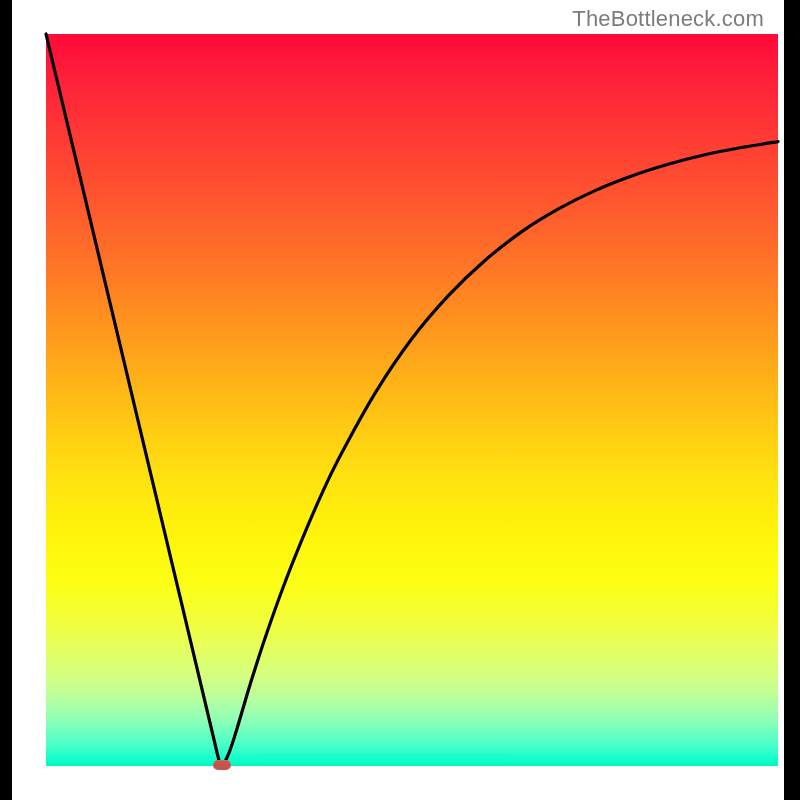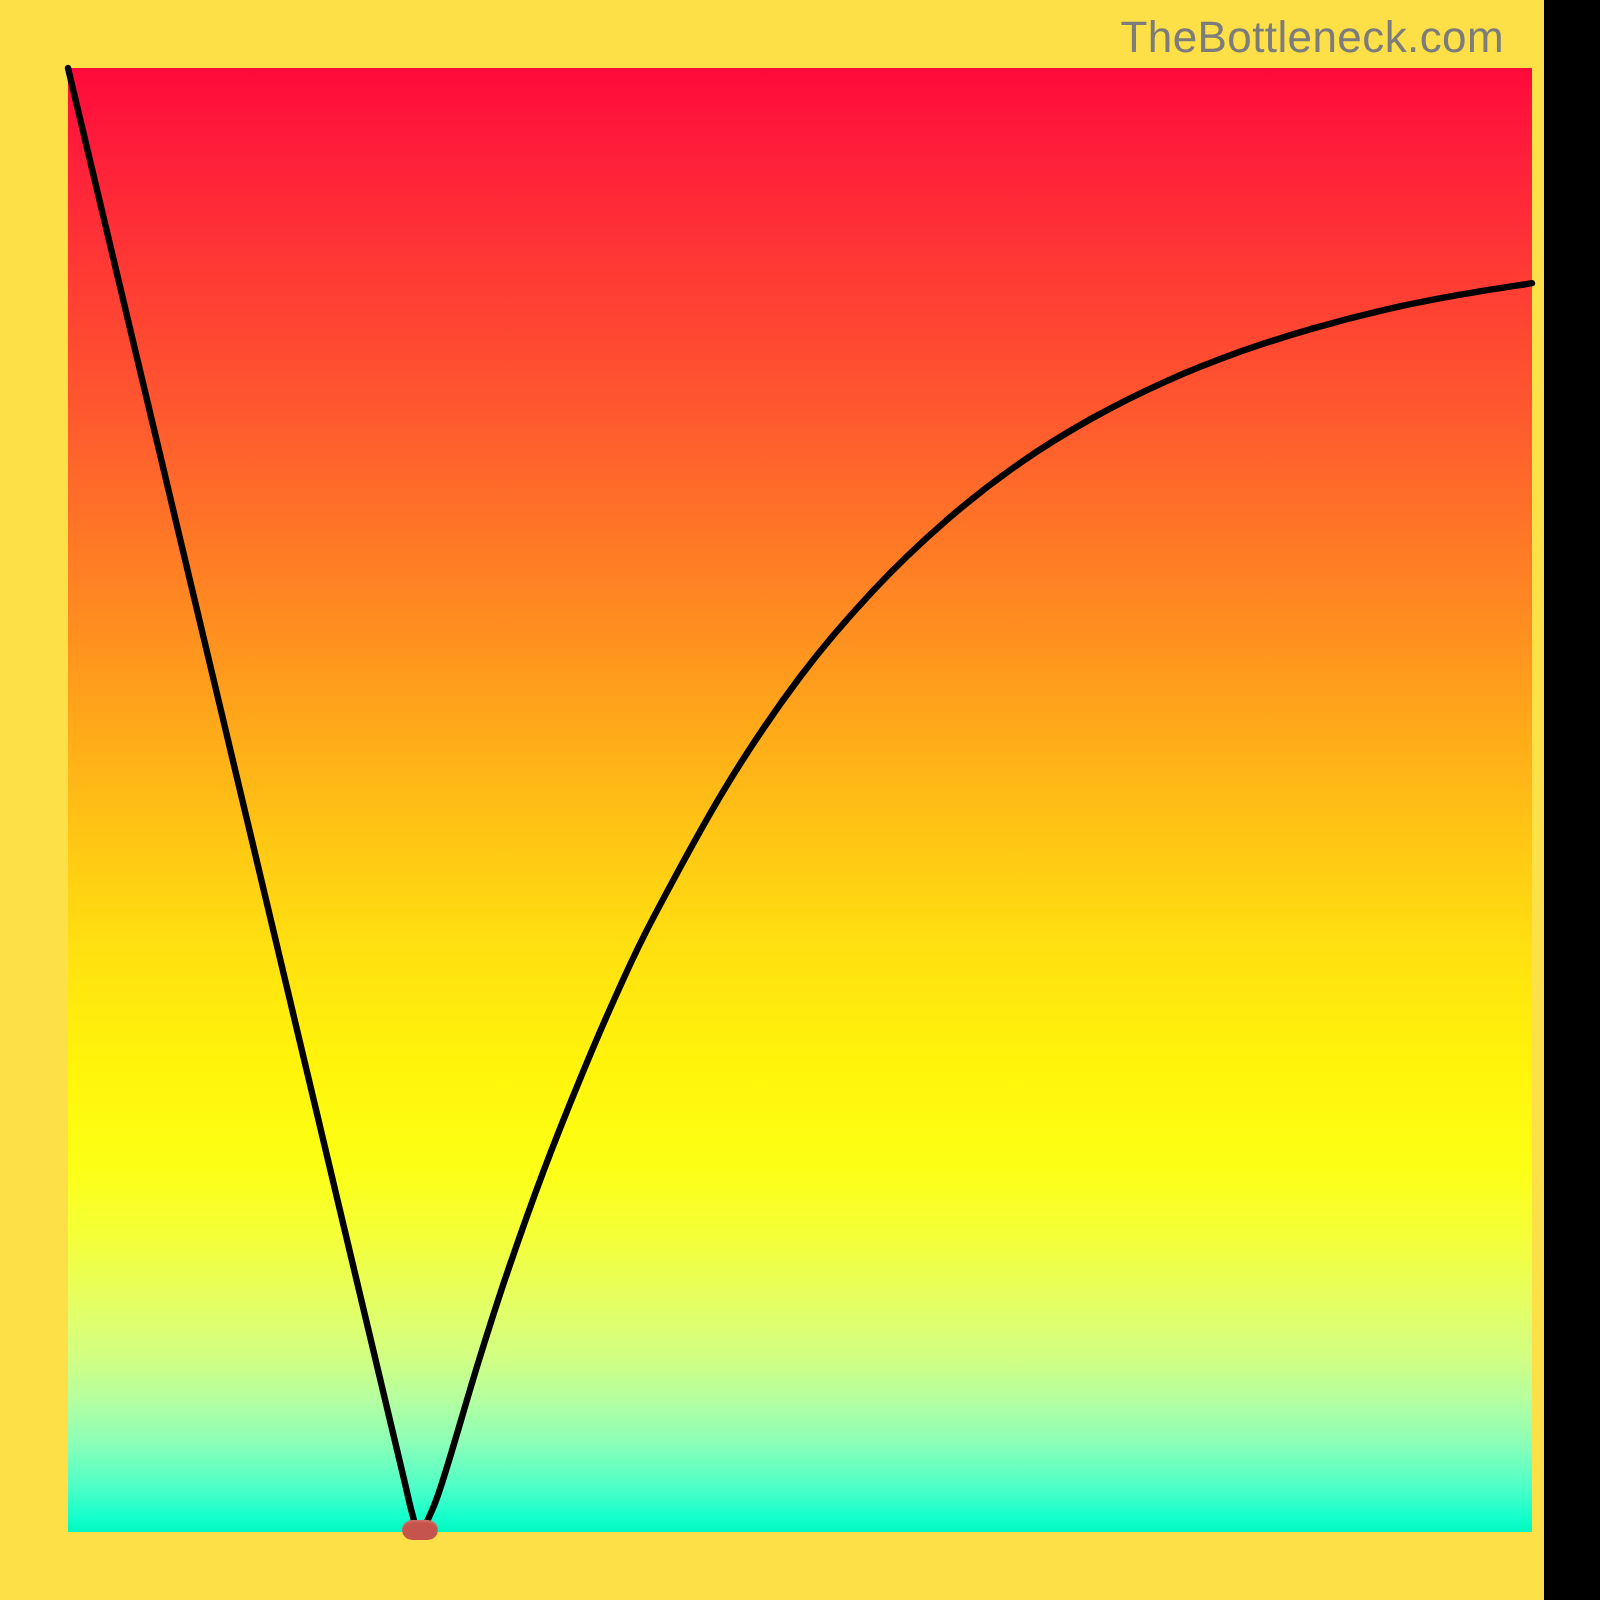--- a/index.html
+++ b/index.html
@@ -6,25 +6,25 @@
     margin: 0;
     padding: 0;
     width: 800px;
     height: 800px;
     background: #000;
     overflow: hidden;
     font-family: Arial, Helvetica, sans-serif;
   }
   .frame {
     position: absolute;
-    left: 0;
+    left: 12px;
     top: 0;
     width: 772px;
     height: 800px;
-    background: #fde047;
+    background: #ffffff;
   }
   .plot-area {
     position: absolute;
     left: 34px;
     top: 34px;
     width: 732px;
     height: 732px;
     
     background: linear-gradient(to bottom,
       #ff0a3a 0%,

